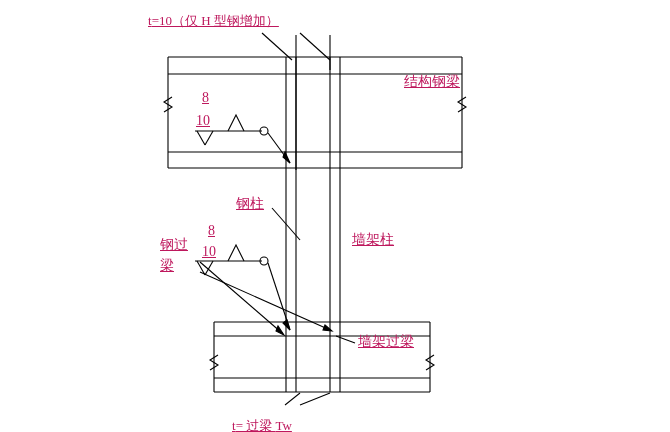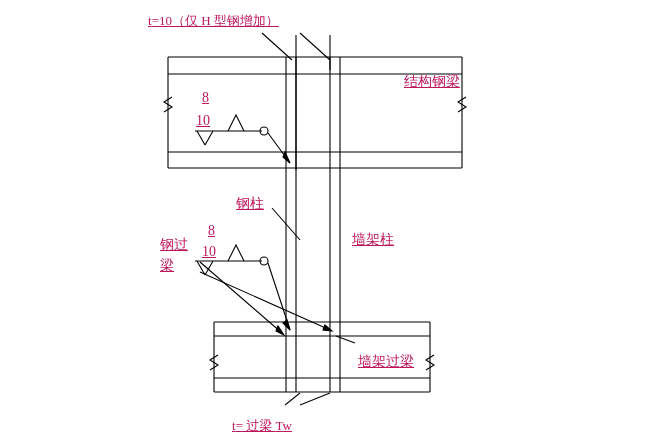--- a/index.html
+++ b/index.html
@@ -158,19 +158,19 @@
 
   <div class="lbl cjk" style="left:236px;top:194px;">钢柱</div>
 
   <div class="lbl cjk" style="left:352px;top:210px;margin-top:20px;">墙架柱</div>
 
   <div class="lbl num" style="left:208px;top:222px;">8</div>
   <div class="lbl num" style="left:202px;top:243px;">10</div>
 
   <div class="lbl cjk multi" style="left:160px;top:234px;line-height:1.5;">钢过梁</div>
 
-  <div class="lbl cjk" style="left:358px;top:352px;">墙架过梁</div>
+  <div class="lbl cjk" style="left:358px;top:332px;">墙架过梁</div>
 
   <div class="lbl" style="left:232px;top:408px;margin-top:9px;">
     <span class="ital">t</span><span class="cjk">= 过梁 </span><span class="ital">Tw</span>
   </div>
 
 </div>
 
 </body></html>

